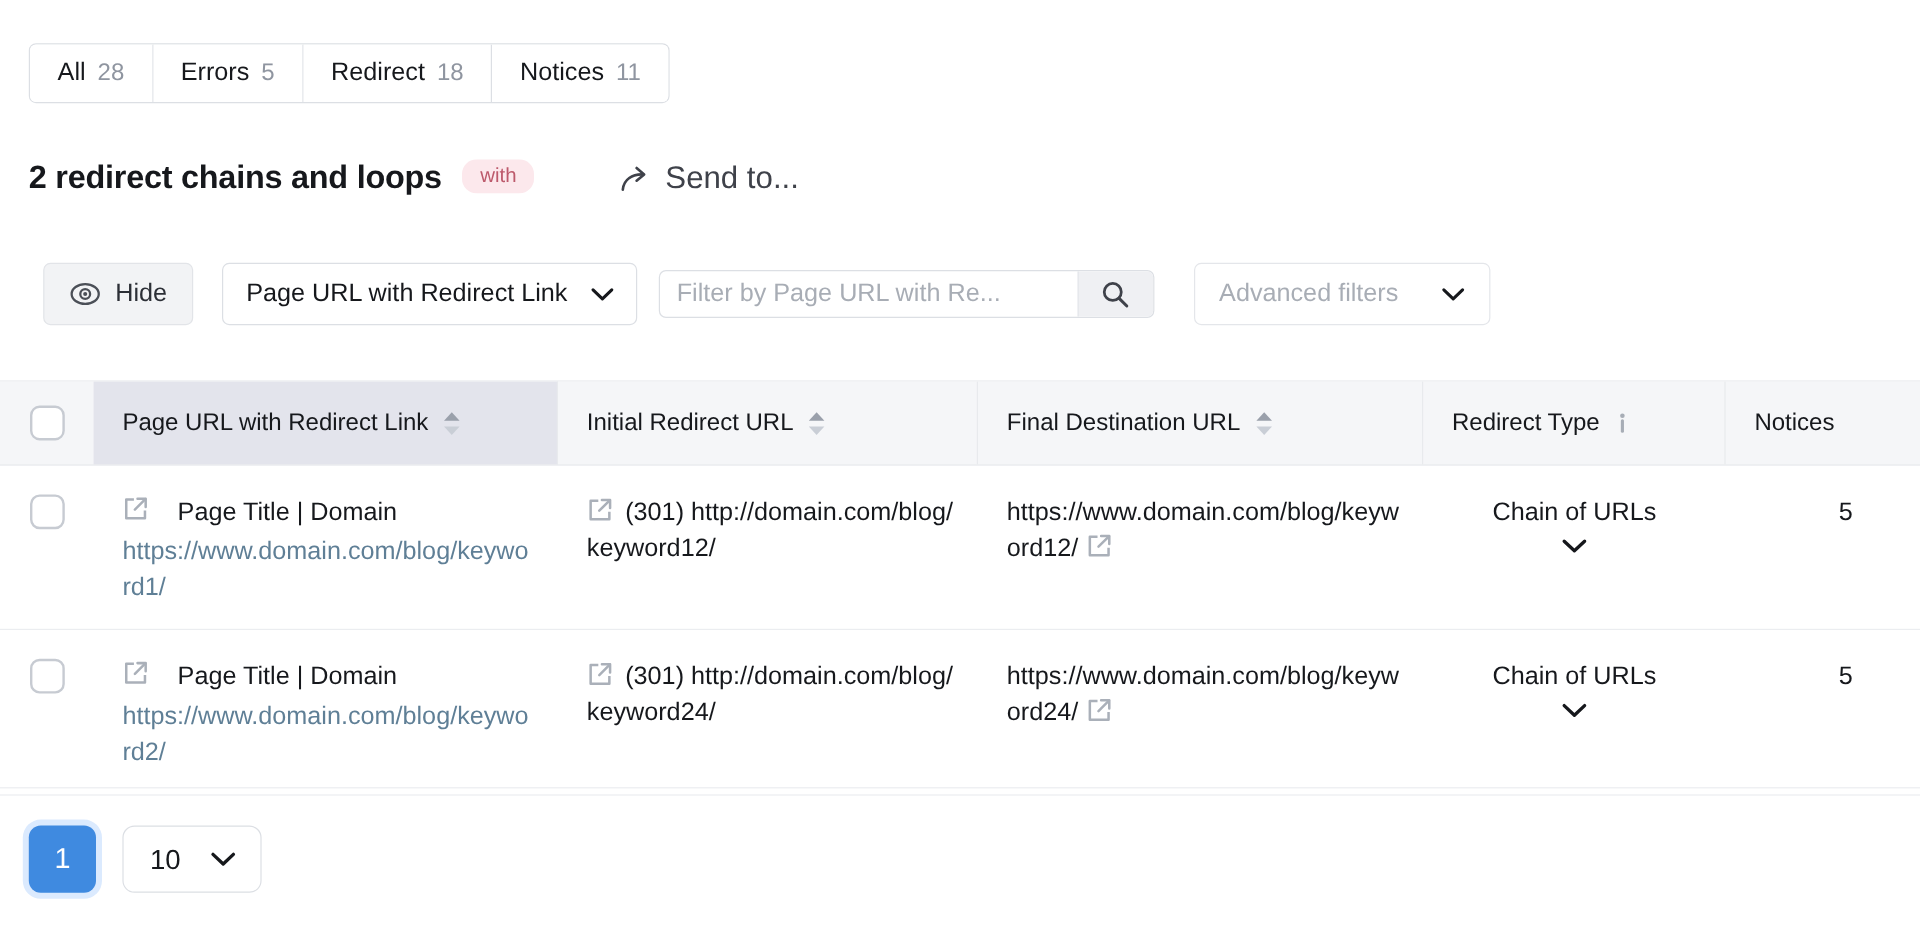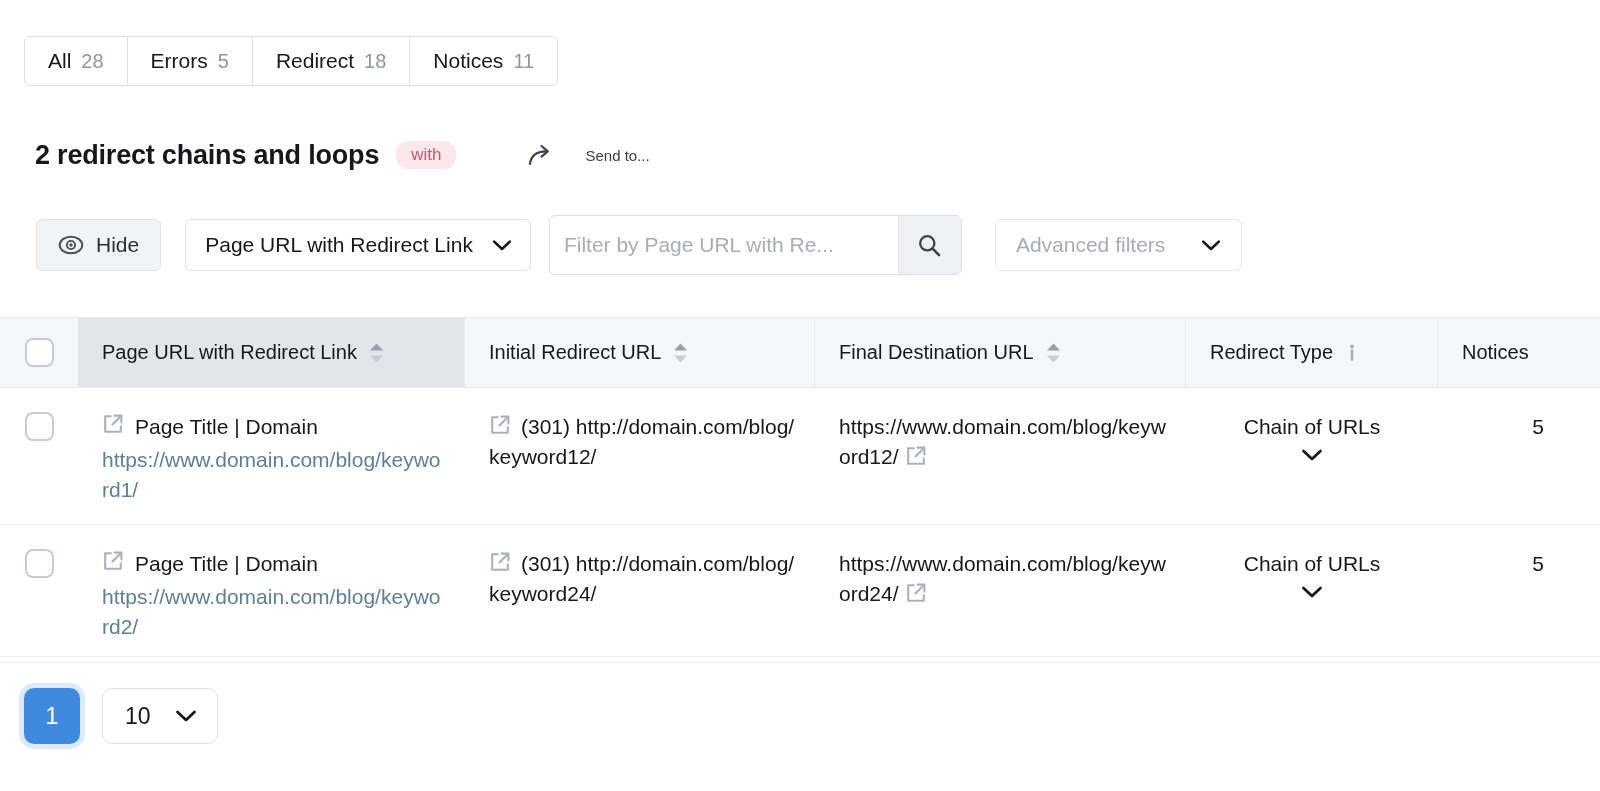--- a/index.html
+++ b/index.html
@@ -39,24 +39,24 @@
     cursor: pointer;
     background: #ffffff;
     white-space: nowrap;
   }
   .tab:last-child { border-right: none; }
   .tab .count { color: #8f95a0; font-size: 20px; }
 
   
   .titlerow {
     position: absolute;
-    left: 35px;
+    left: 24px;
     top: 133px;
     display: flex;
-    align-items: center;
+    align-items: flex-start;
     height: 44px;
   }
   .page-title {
     font-size: 27px;
     font-weight: bold;
     color: #16181c;
     letter-spacing: -0.2px;
     white-space: nowrap;
   }
   .badge {
@@ -75,22 +75,22 @@
     color: #45484f;
     border-bottom: 2px dashed #9aa0aa;
     padding-bottom: 3px;
     cursor: pointer;
     white-space: nowrap;
   }
   .sendto {
     margin-left: 72px;
     display: flex;
     align-items: center;
-    gap: 31px;
-    font-size: 15px;
+    gap: 11px;
+    font-size: 26px;
     color: #3f424a;
     cursor: pointer;
     white-space: nowrap;
   }
 
   
   .toolbar {
     position: absolute;
     left: 36px;
     top: 219px;
@@ -125,21 +125,21 @@
     font-size: 21px;
     color: #16181c;
     cursor: pointer;
     box-sizing: border-box;
     white-space: nowrap;
   }
   .searchwrap {
     margin-left: 18px;
     display: flex;
     align-items: stretch;
-    height: 60px;
+    height: 40px;
     border: 1px solid #dcdfe4;
     border-radius: 6px;
     overflow: hidden;
     background: #fff;
     box-sizing: border-box;
   }
   .searchwrap input {
     width: 320px;
     border: none;
     outline: none;
@@ -233,21 +233,21 @@
     border: 2px solid #c7cbd2;
     border-radius: 8px;
     background: #fff;
     box-sizing: border-box;
     cursor: pointer;
     display: block;
   }
   .title-line {
     display: flex;
     align-items: flex-start;
-    gap: 11px;
+    gap: 24px;
     color: #16181c;
     white-space: nowrap;
   }
   .url-link {
     color: #5f7f96;
     margin-top: 3px;
     cursor: pointer;
     display: block;
   }
   .plain-url { color: #16181c; }

